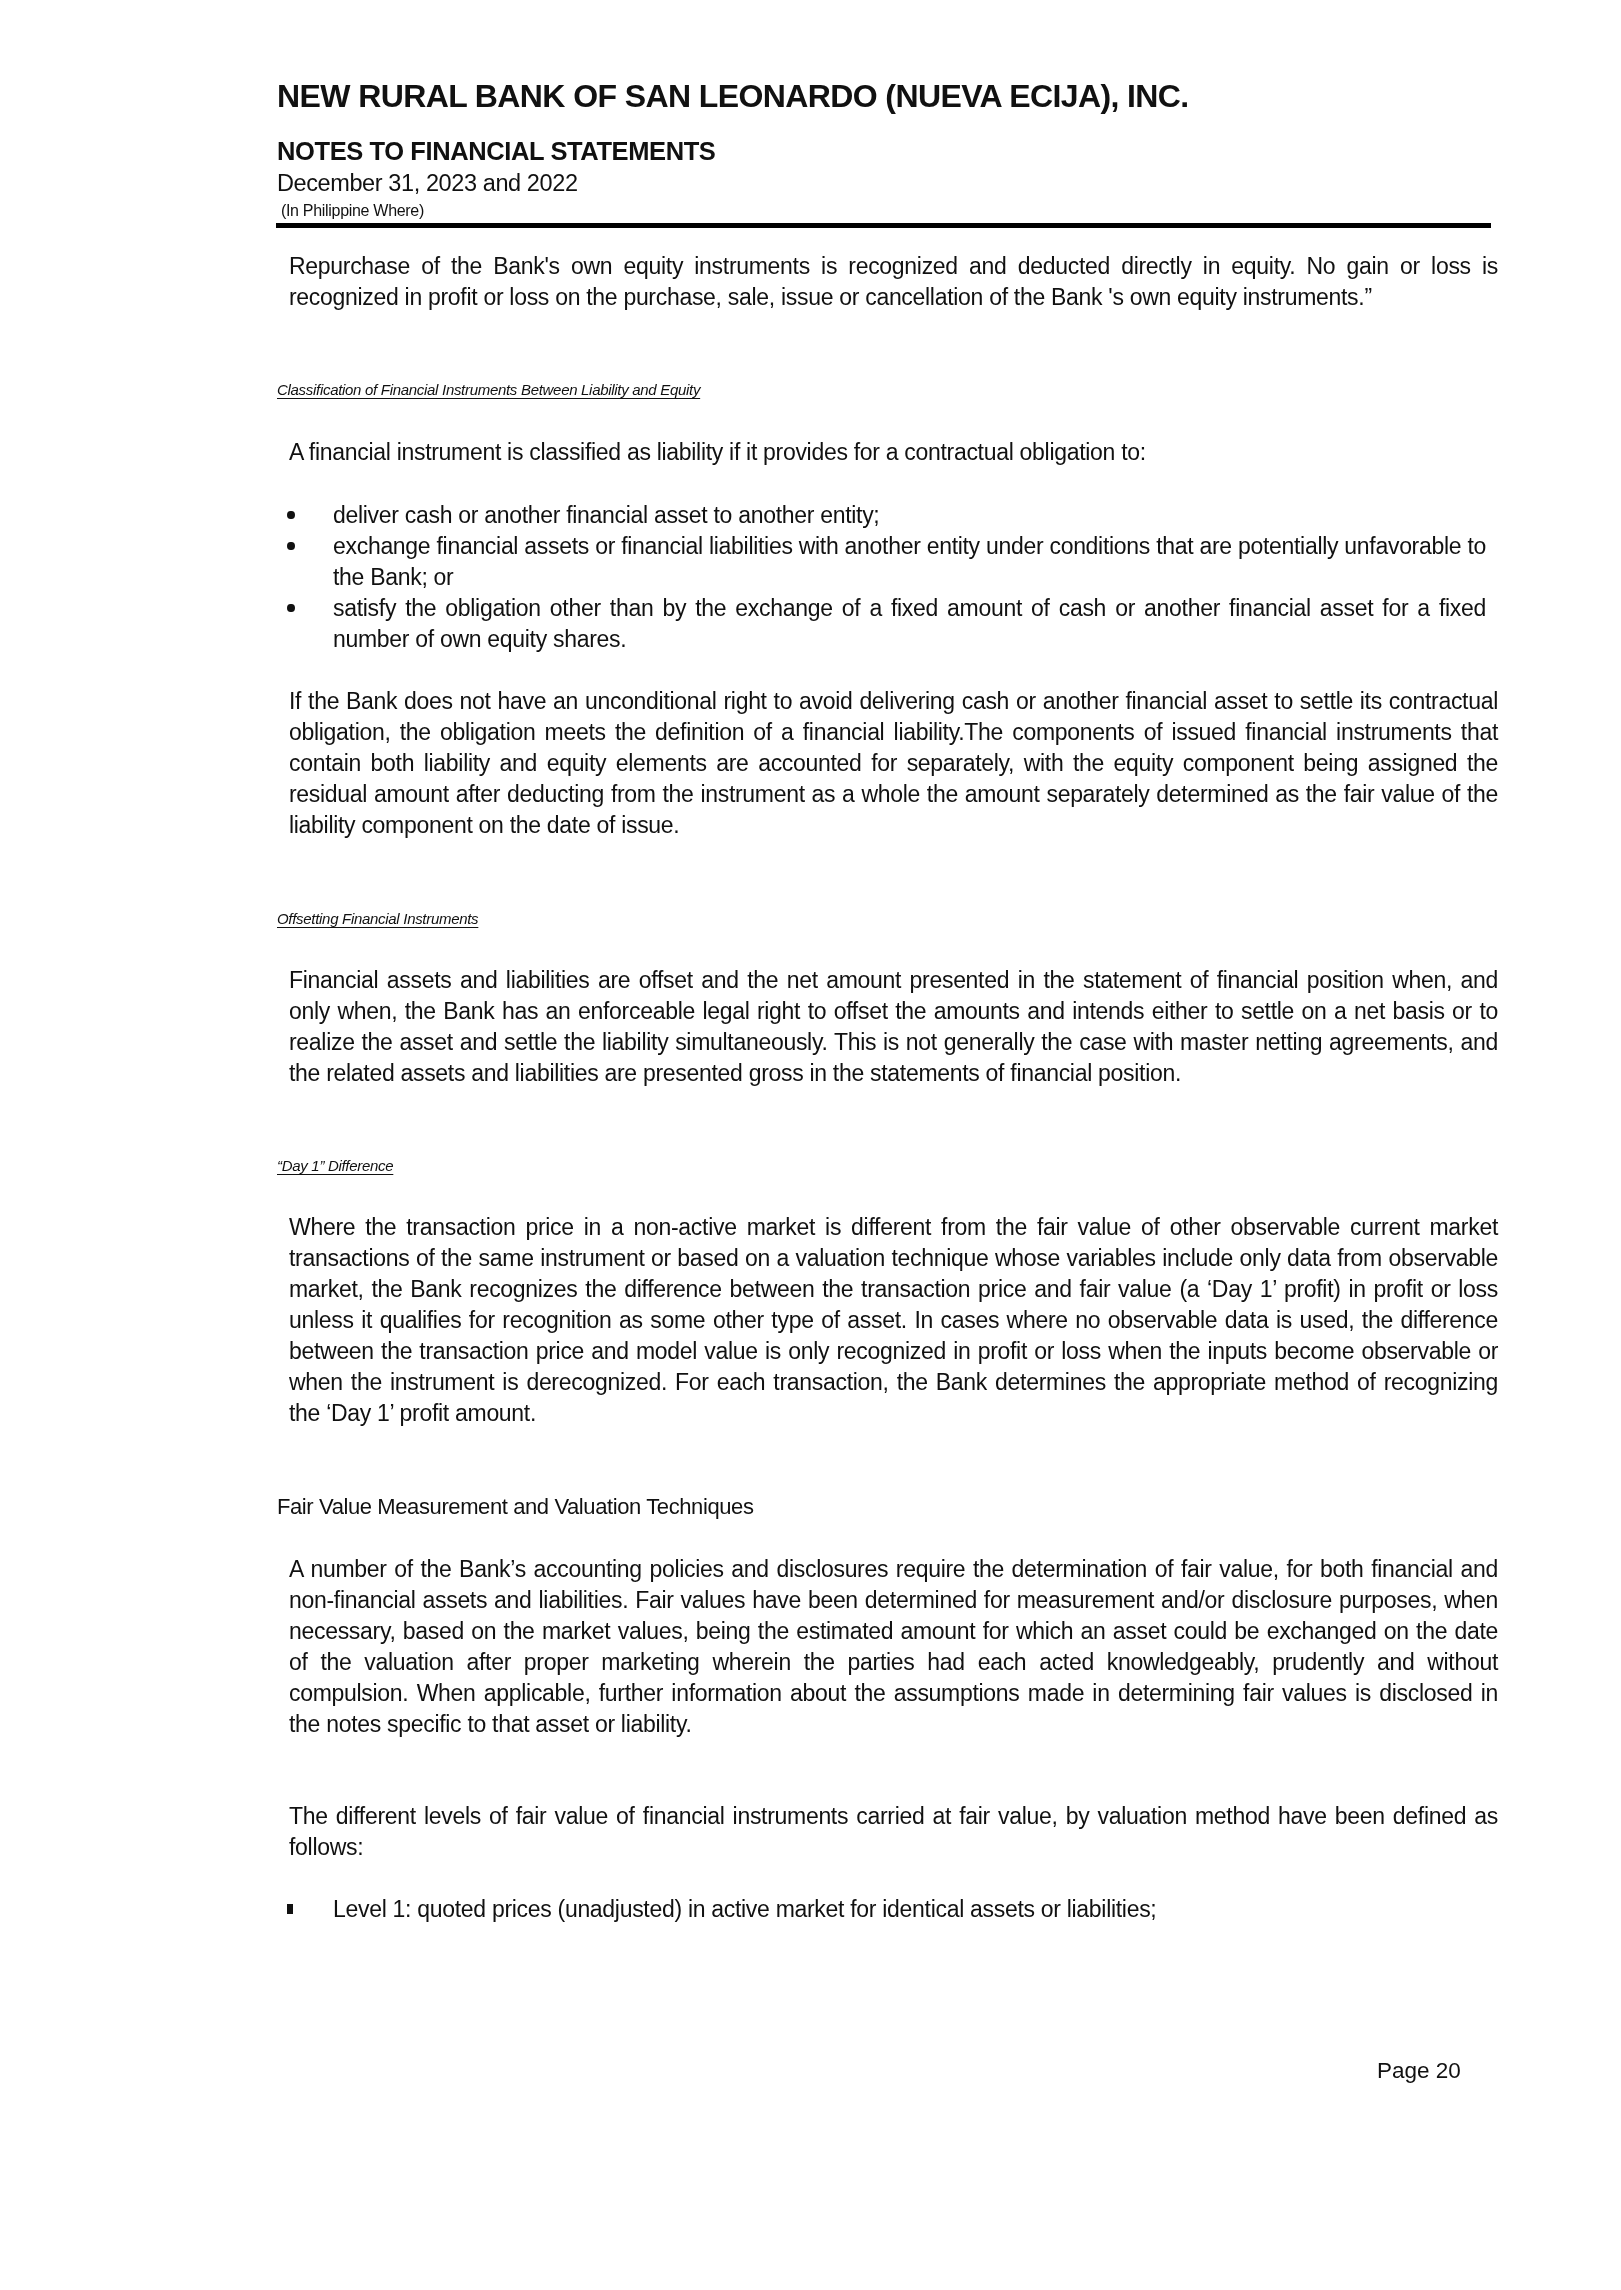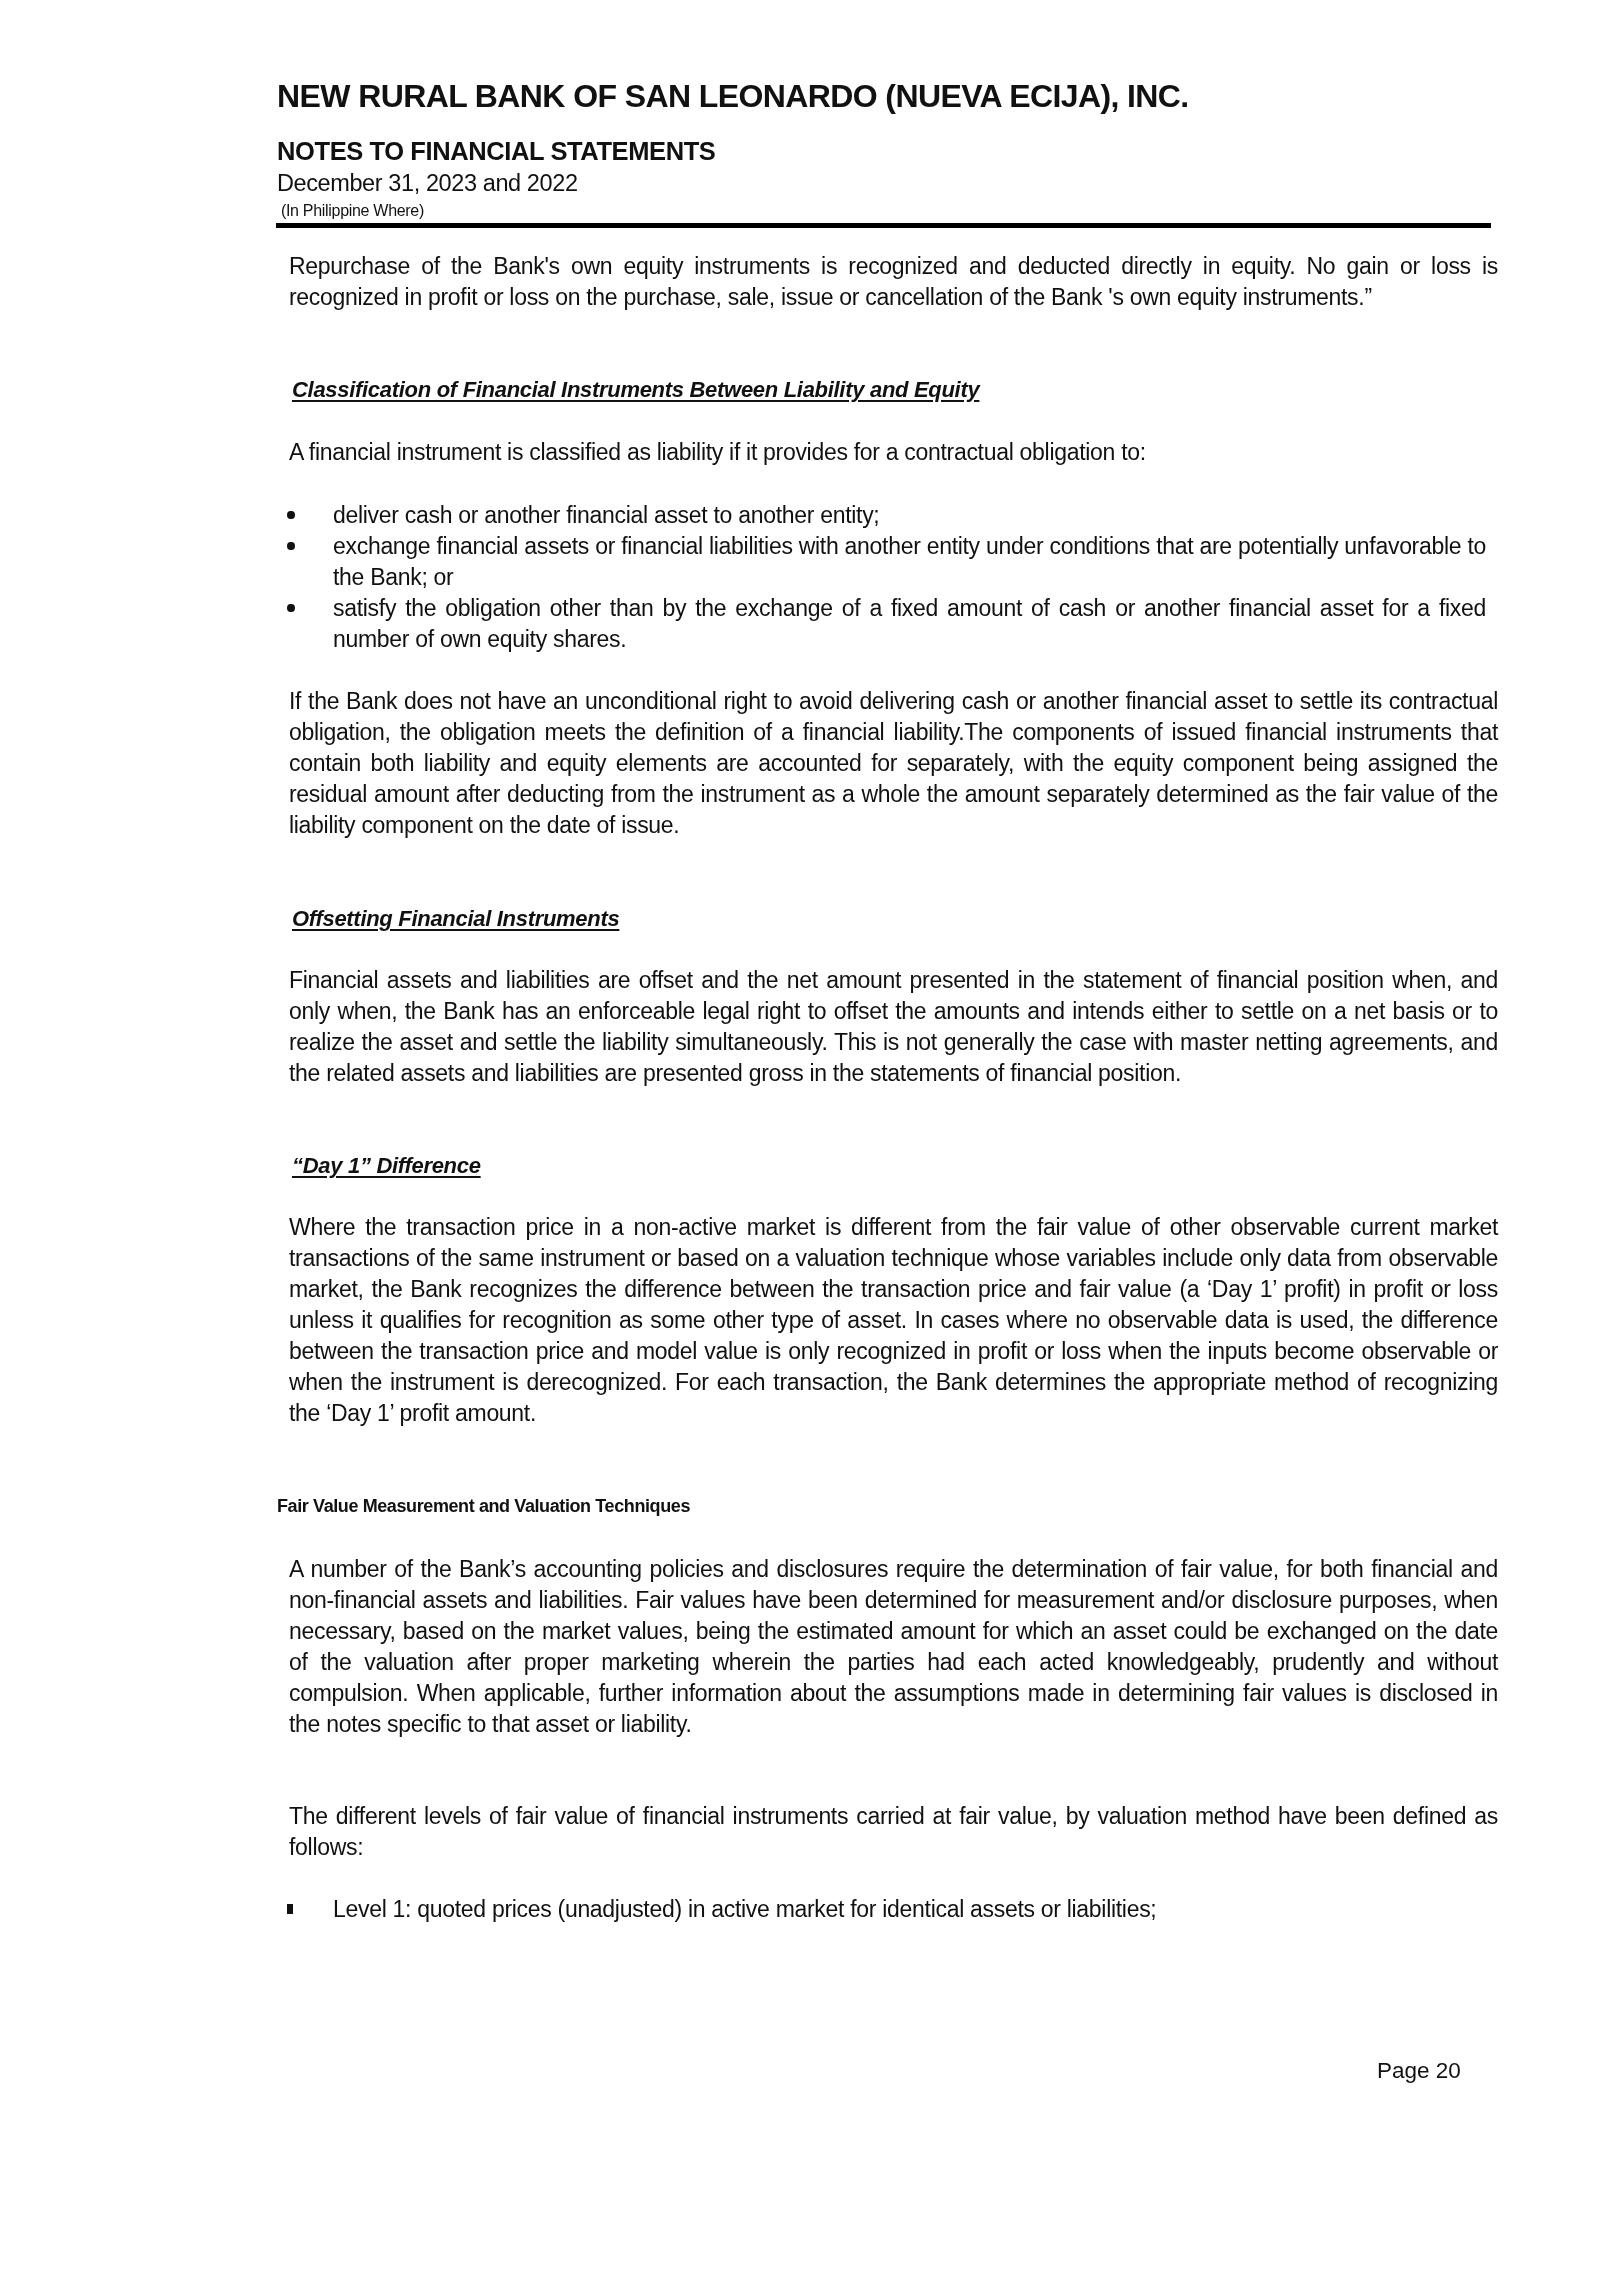--- a/index.html
+++ b/index.html
@@ -72,36 +72,35 @@
     left: 12px;
     width: 1209px;
     font-size: 23px;
     line-height: 31px;
     letter-spacing: -0.3px;
     text-align: justify;
   }
   .last-left { text-align-last: left; }
   .subhead {
     position: absolute;
-    left: 15px;
-    font-size: 22px;
+    left: 0;
+    font-size: 15px;
     line-height: 31px;
     font-style: italic;
     text-decoration: underline;
     text-underline-offset: 2.9px;
     letter-spacing: -0.3px;
     white-space: nowrap;
-    font-weight: bold;
   }
   .bold-head {
     position: absolute;
     left: 0;
-    font-size: 18px;
-    line-height: 31px;
-    font-weight: bold;
+    font-size: 22px;
+    line-height: 31px;
+    font-weight: normal;
     letter-spacing: -0.4px;
     white-space: nowrap;
   }
   .bullet-list {
     position: absolute;
     left: 0;
     width: 1209px;
     margin: 0;
     padding: 0;
     list-style: none;

